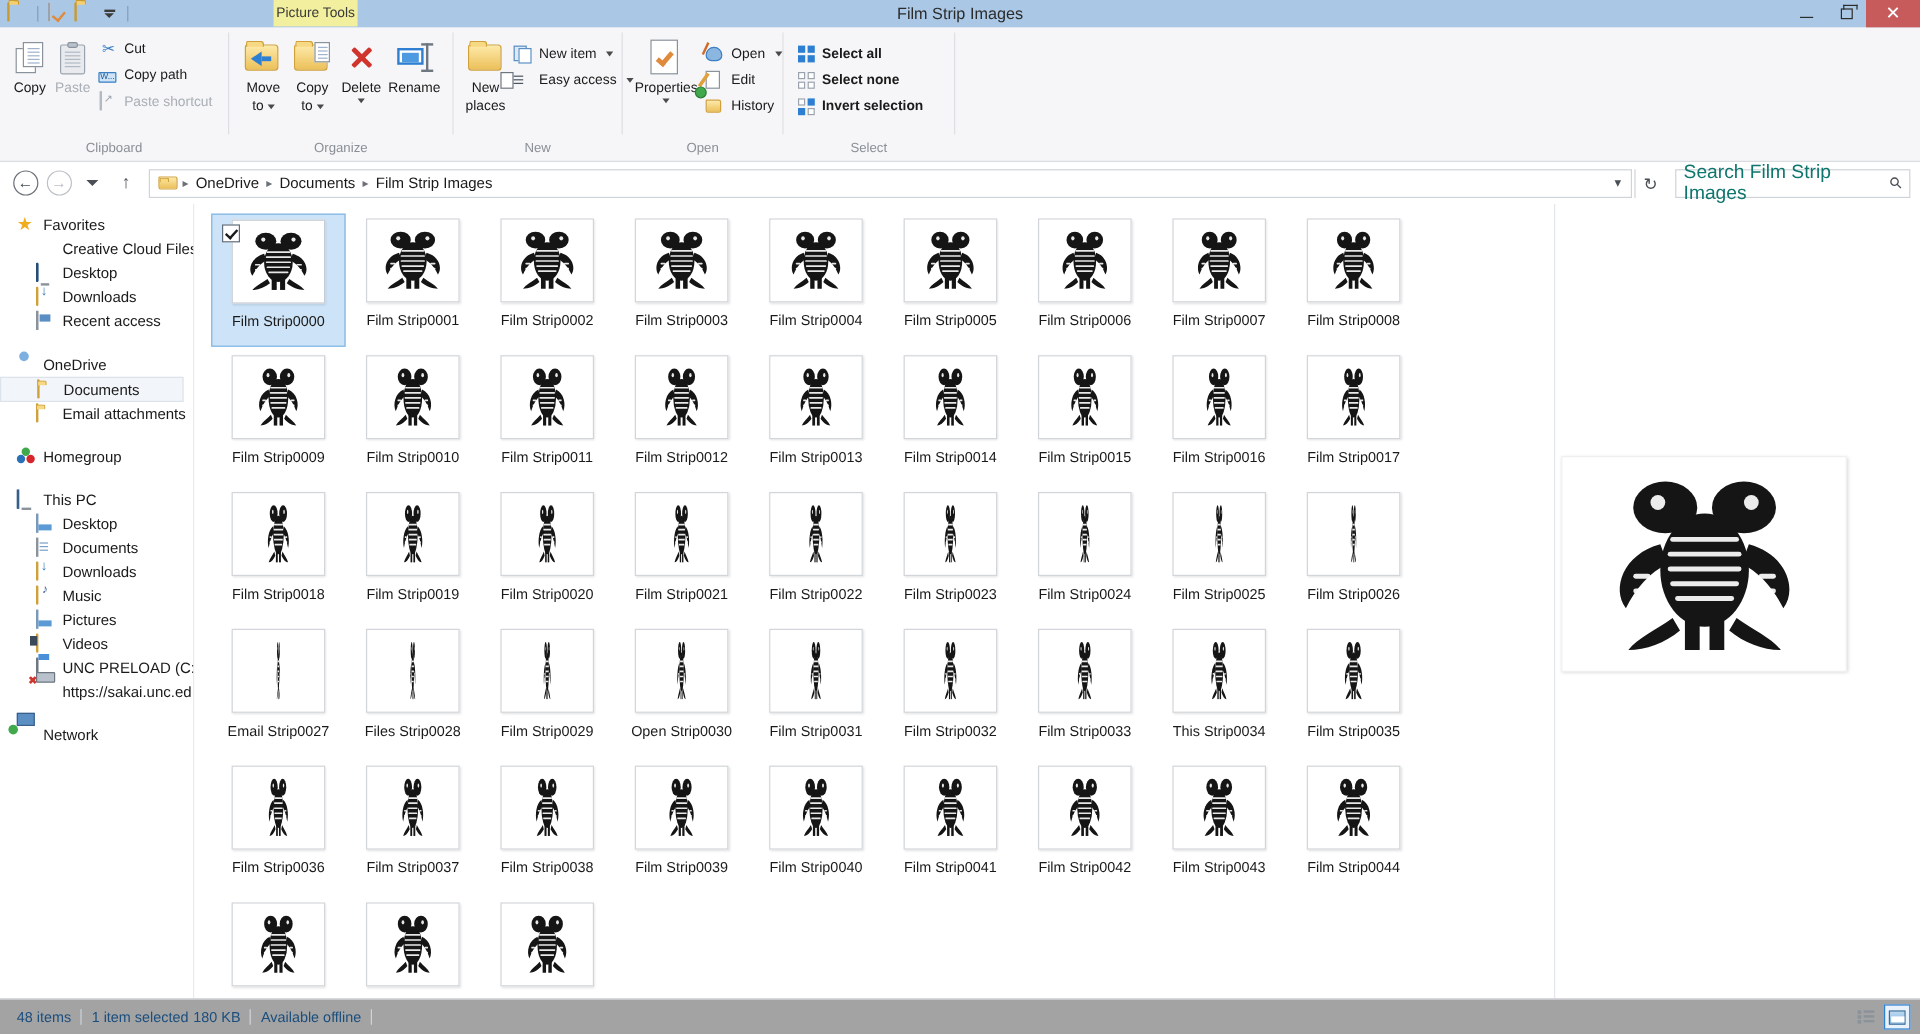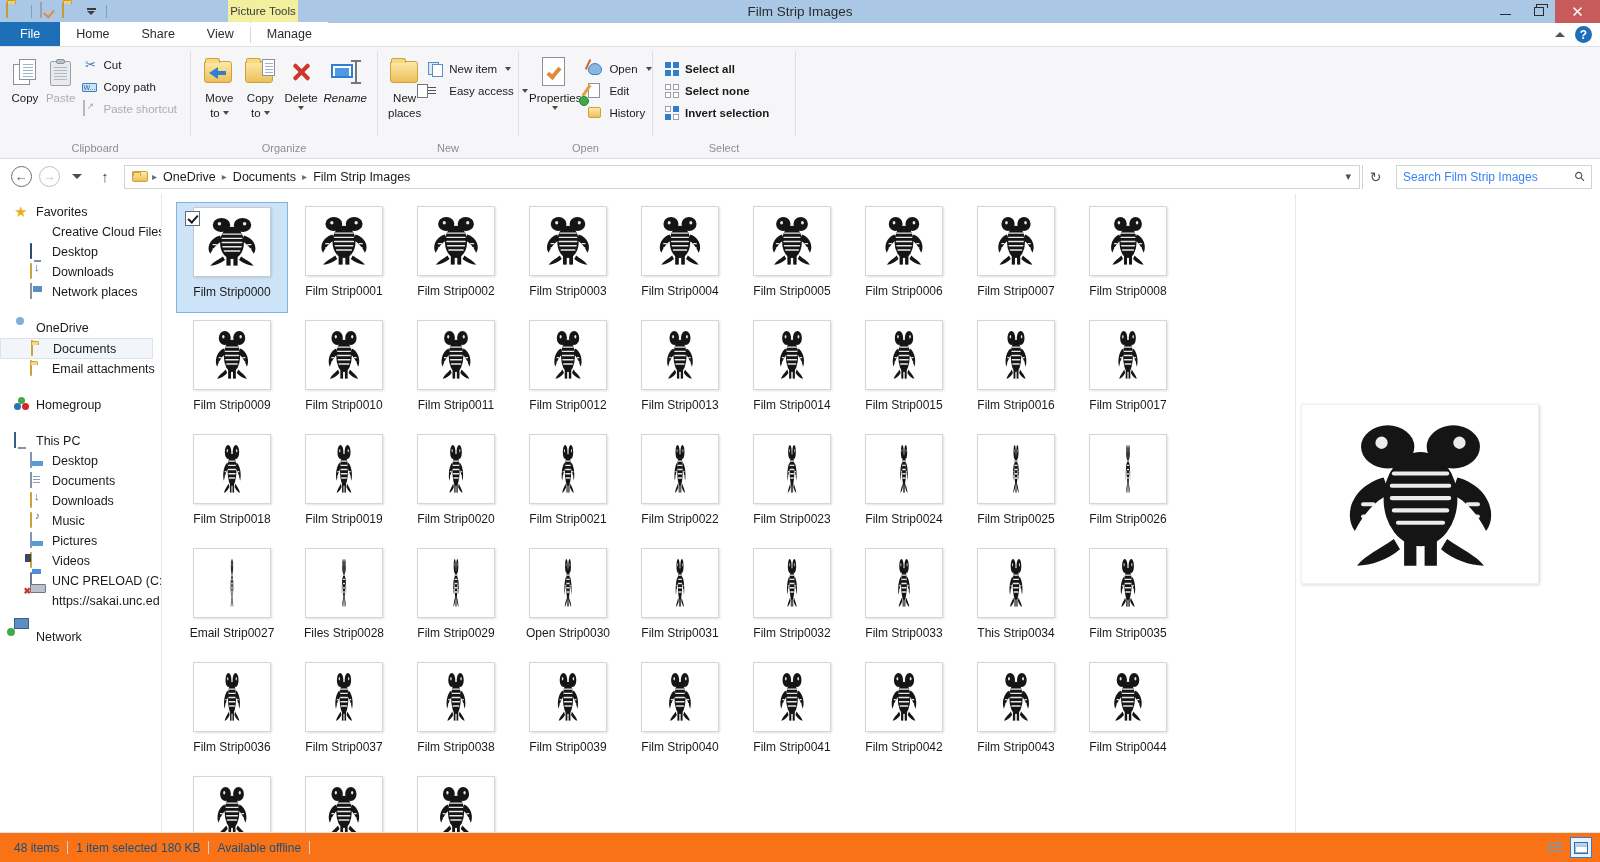--- a/index.html
+++ b/index.html
@@ -195,21 +195,21 @@
     display: flex; align-items: center; padding: 0 4px; gap: 2px; margin-left: 4px;
   }
   .crumb { font-size: 12.5px; color: #1a1a1a; padding: 0 4px; cursor: default; }
   .crumbsep { color: #6b7077; font-size: 10px; }
   .crumbcaret { margin-left:auto; color:#4a4f55; font-size:11px; padding-right:4px; }
   .refresh { width: 26px; height: 24px; display:flex;align-items:center;justify-content:center; font-size:14px; color:#4a4f55; border-left:1px solid #cfd4d9; }
   .searchbox {
     width: 196px; height: 24px; border: 1px solid #cfd4d9; background: #fff;
     display: flex; align-items: center; padding: 0 6px; margin-left: 6px;
   }
-  .searchbox .ph { flex:1; font-size: 12px; color: #3b82f6; }
+  .searchbox .ph { flex:1; font-size: 16px; color: #0f766e; }
   .search-ico { font-size: 13px; color: #4a4f55; transform: rotate(-45deg); }
 
   
   .body { flex: 1; display: flex; min-height: 0; background: #fff; }
 
   
   .sidebar {
     width: 162px; flex: 0 0 162px; background: #fff; border-right: 1px solid #e3e6ea;
     padding-top: 8px; overflow: hidden;
   }
@@ -283,21 +283,21 @@
     width: 305px; flex: 0 0 305px; border-left: 1px solid #e3e6ea; position: relative; background: #fff;
   }
   .preview-img {
     position: absolute; left: 5px; top: 210px; width: 238px; height: 180px;
     background: #fff; box-shadow: 1px 1px 3px rgba(0,0,0,0.16); border: 1px solid #efefef;
     display: flex; align-items: center; justify-content: center; overflow: hidden;
   }
 
   
   .statusbar {
-    flex: 0 0 30px; height: 30px; border-top: 1px solid #dfe3e8; background: #f97316;
+    flex: 0 0 30px; height: 30px; border-top: 1px solid #dfe3e8; background: #a3a3a3;
     display: flex; align-items: center; padding: 0 6px; position: relative;
   }
   .st { font-size: 12px; color: #1b4e7e; padding: 0 8px; }
   .st-sep { width:1px; height:13px; background:#cfd4d9; }
   .viewbtns { position: absolute; right: 8px; top: 4px; display: flex; gap: 4px; }
   .vb { width: 22px; height: 21px; display:flex; align-items:center; justify-content:center; cursor: default; }
   .vb.active { border: 1.5px solid #2e7fd1; background:#e9f2fb; }
   .vb-details { width:14px; height:11px; position:relative; }
   .vb-details i { position:absolute; left:0; width:3px; height:3px; background:#8a929b; }
   .vb-details i:nth-child(1){top:0} .vb-details i:nth-child(2){top:4px} .vb-details i:nth-child(3){top:8px}
@@ -331,32 +331,20 @@
         </div>
       <div class="wc">
           <span class="wc-max"></span>
         </div>
       <div class="wc close">
           <span class="wc-x">✕</span>
         </div>
     </div>
   </div>
 
-  <div class="tabstrip">
-    <div class="tab file">File</div>
-    <div class="tab active">Home</div>
-    <div class="tab">Share</div>
-    <div class="tab">View</div>
-    <div class="tab-sep"></div>
-    <div class="tab">Manage</div>
-    <div class="ribbon-right">
-      <span class="chev-up"></span>
-      <span class="help-ico">?</span>
-    </div>
-  </div>
 
   <div class="ribbon">
 
     <div class="rgroup" style="width:190px;">
       <div class="rgroup-body">
         <div class="bigbtn">
           <span class="ico-wrap">
               <span class="ic ic-copy">
                 <span class="pg b"></span>
                 <span class="pg f"></span>
@@ -421,21 +409,21 @@
               <i style="width:0;height:0;border-left:3.5px solid transparent;border-right:3.5px solid transparent;border-top:4px solid #4a4a4a;display:inline-block;"></i>
             </span>
         </div>
         <div class="bigbtn">
           <span class="ico-wrap">
               <span class="ic ic-delete"></span>
             </span>
           <span class="lbl">Delete</span>
           <span style="margin-top:2px;width:0;height:0;border-left:3.5px solid transparent;border-right:3.5px solid transparent;border-top:4px solid #4a4a4a;"></span>
         </div>
-        <div class="bigbtn" style="width:56px;font-style:italic;">
+        <div class="bigbtn" style="width:56px;">
           <span class="ico-wrap">
               <span class="ic ic-rename">
                 <span class="box"></span>
                 <span class="ibeam"></span>
               </span>
             </span>
           <span class="lbl">Rename</span>
         </div>
       </div>
       <div class="rgroup-title">Organize</div>
@@ -584,21 +572,21 @@
       <div class="navrow child">
         <span class="nico"><span class="nico-desktop"></span></span>
         <span class="t">Desktop</span>
       </div>
       <div class="navrow child">
         <span class="nico"><span class="nico-dl"></span></span>
         <span class="t">Downloads</span>
       </div>
       <div class="navrow child">
         <span class="nico"><span class="nico-recent"></span></span>
-        <span class="t">Network places</span>
+        <span class="t">Recent access</span>
       </div>
 
       <div class="navgap"></div>
 
       <div class="navrow">
         <span class="nico"><span class="nico-onedrive"></span></span>
         <span class="t">OneDrive</span>
       </div>
       <div class="navrow child selected">
         <span class="nico"><span class="nico-folder"></span></span>

